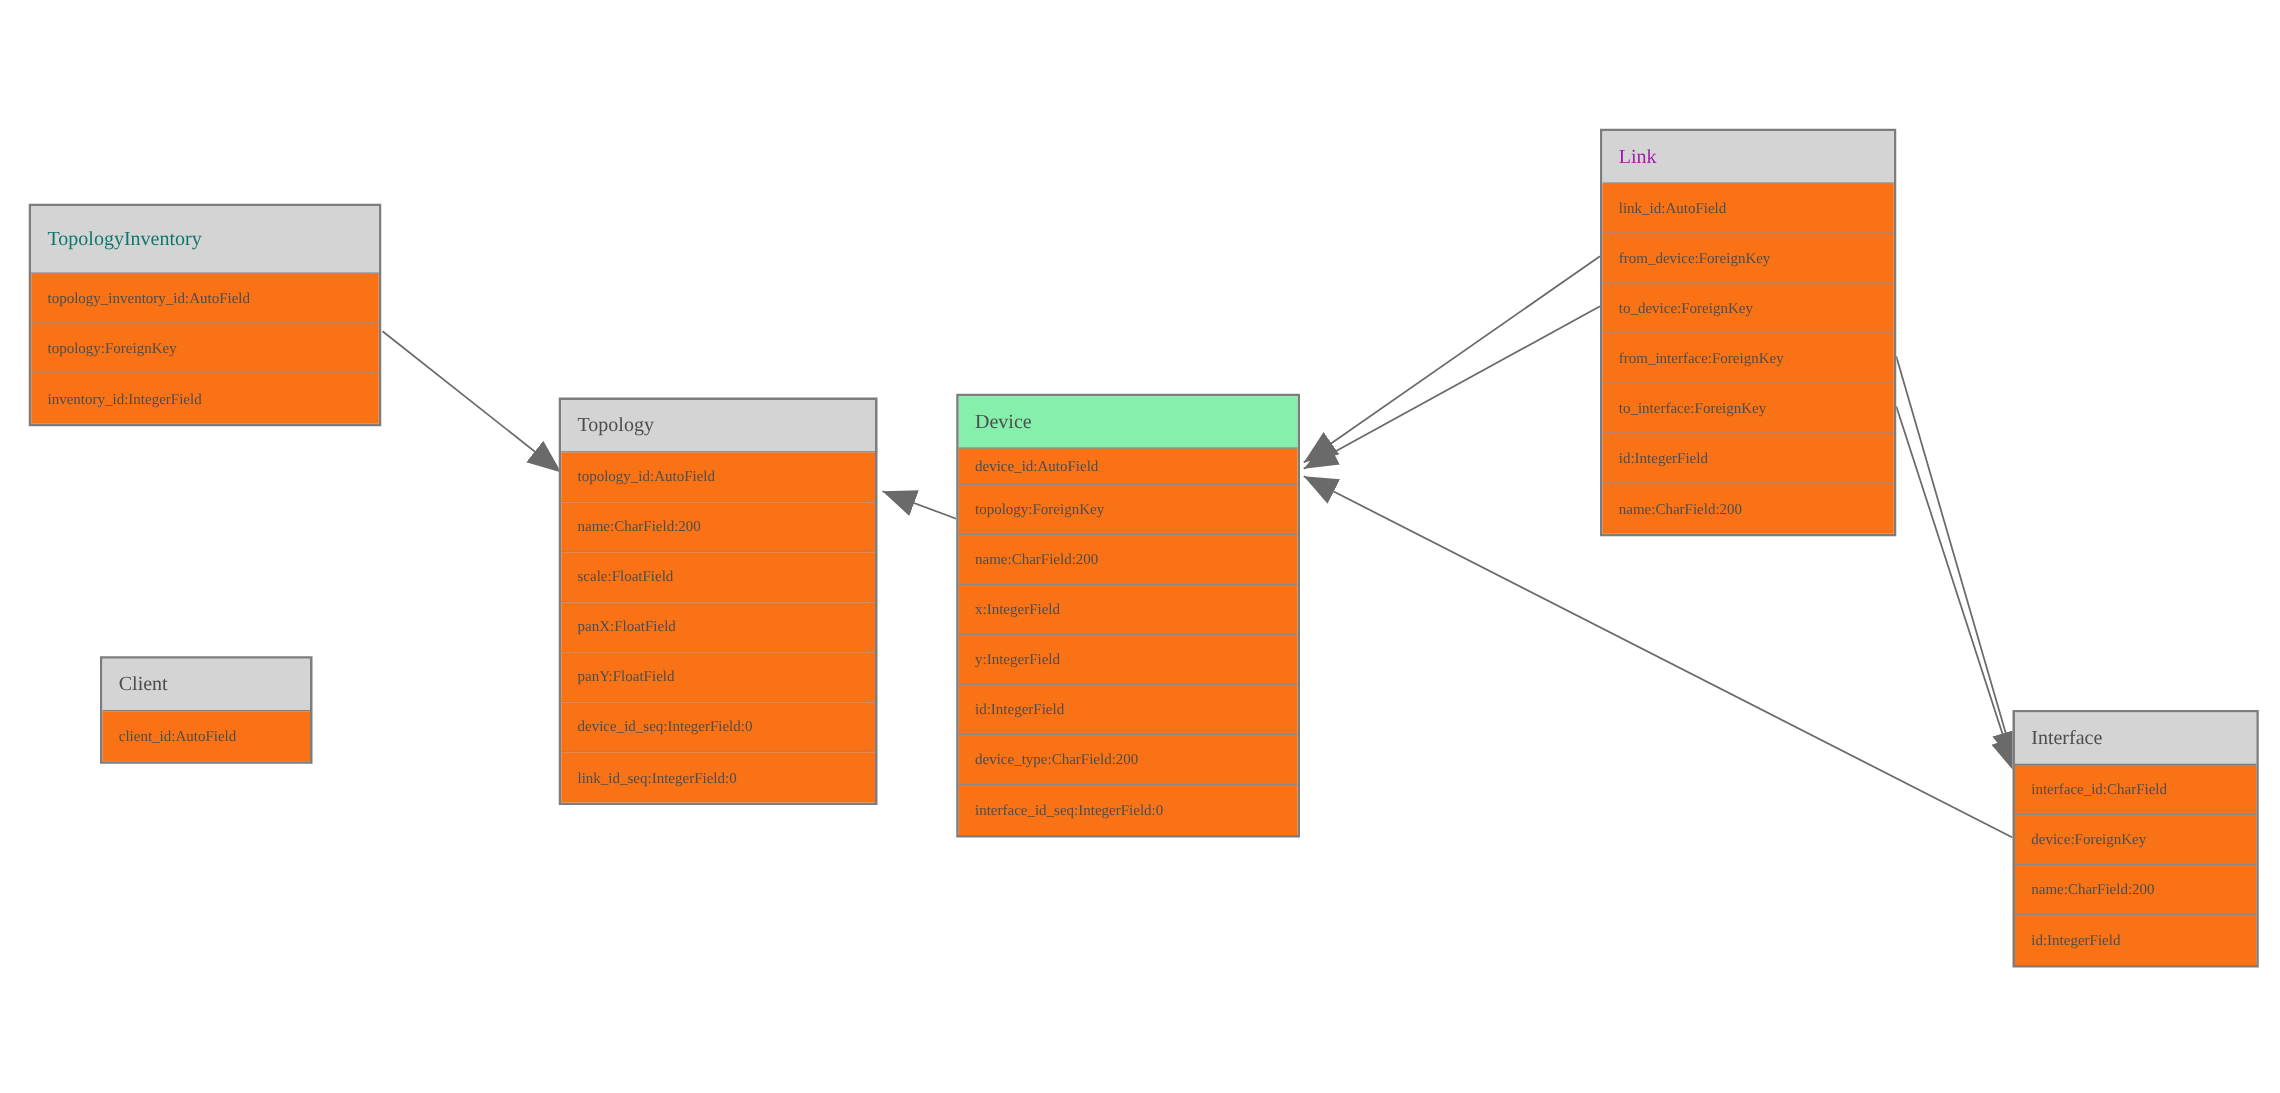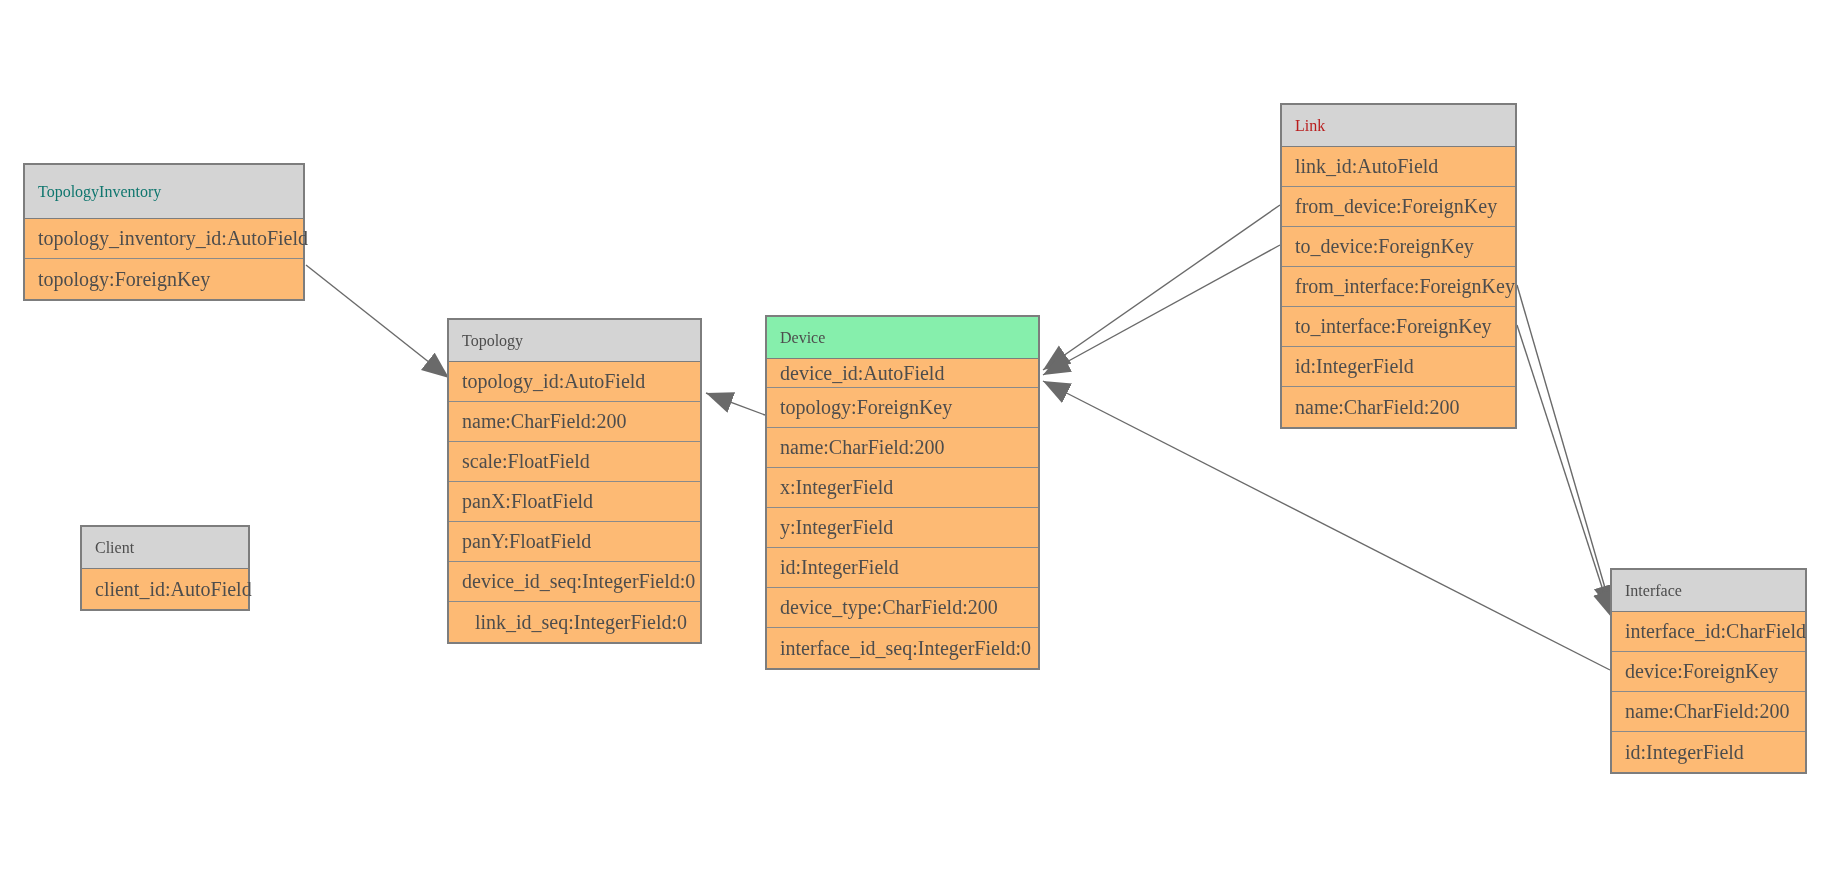--- a/index.html
+++ b/index.html
@@ -37,23 +37,23 @@
     align-items: center;
     font-size: 16px;
     white-space: nowrap;
   }
   .entity-field {
     box-sizing: border-box;
     border-bottom: 1px solid #8a8a8a;
     padding-left: 13px;
     display: flex;
     align-items: center;
-    font-size: 20px;
+    font-size: 12px;
     white-space: nowrap;
-    background: #fdba74;
+    background: #f97316;
   }
   .entity-field:last-child {
     border-bottom: none;
   }
 </style>
 </head>
 <body>
 
 <div id="canvas">
   <svg id="edges-layer" width="1824" height="874" viewBox="0 0 1824 874" xmlns="http://www.w3.org/2000/svg">
@@ -76,20 +76,23 @@
       <div class="entity" style="left: 23px; top: 163px; width: 282px; border-color: rgb(125, 125, 125);">
         <div class="entity-header" style="height: 54px; background: rgb(212, 212, 212); color: #0f766e; border-bottom-color: rgb(125, 125, 125); text-align: right;">
           <span>TopologyInventory</span>
         </div>
         <div class="entity-field" style="height: 40px; color: rgb(77, 77, 77);">
           <span>topology_inventory_id:AutoField</span>
         </div>
         <div class="entity-field" style="height: 40px; color: rgb(77, 77, 77);">
           <span>topology:ForeignKey</span>
         </div>
+        <div class="entity-field" style="height: 40px; color: rgb(77, 77, 77);">
+          <span>inventory_id:IntegerField</span>
+        </div>
       </div>
       <div class="entity" style="left: 447px; top: 318px; width: 255px; border-color: rgb(125, 125, 125);">
         <div class="entity-header" style="height: 42px; background: rgb(212, 212, 212); color: rgb(77, 77, 77); border-bottom-color: rgb(125, 125, 125);">
           <span>Topology</span>
         </div>
         <div class="entity-field" style="height: 40px; color: rgb(77, 77, 77);">
           <span>topology_id:AutoField</span>
         </div>
         <div class="entity-field" style="height: 40px; color: rgb(77, 77, 77);">
           <span>name:CharField:200</span>
@@ -99,21 +102,21 @@
         </div>
         <div class="entity-field" style="height: 40px; color: rgb(77, 77, 77); text-align: right;">
           <span>panX:FloatField</span>
         </div>
         <div class="entity-field" style="height: 40px; color: rgb(77, 77, 77);">
           <span>panY:FloatField</span>
         </div>
         <div class="entity-field" style="height: 40px; color: rgb(77, 77, 77);">
           <span>device_id_seq:IntegerField:0</span>
         </div>
-        <div class="entity-field" style="height: 40px; color: rgb(77, 77, 77); justify-content: center;">
+        <div class="entity-field" style="height: 40px; color: rgb(77, 77, 77);">
           <span>link_id_seq:IntegerField:0</span>
         </div>
       </div>
       <div class="entity" style="left: 765px; top: 315px; width: 275px; border-color: rgb(125, 125, 125);">
         <div class="entity-header" style="height: 42px; background: #86efac; color: rgb(77, 77, 77); border-bottom-color: rgb(125, 125, 125);">
           <span>Device</span>
         </div>
         <div class="entity-field" style="height: 29px; color: rgb(77, 77, 77);">
           <span>device_id:AutoField</span>
         </div>
@@ -133,21 +136,21 @@
           <span>id:IntegerField</span>
         </div>
         <div class="entity-field" style="height: 40px; color: rgb(77, 77, 77);">
           <span>device_type:CharField:200</span>
         </div>
         <div class="entity-field" style="height: 40px; color: rgb(77, 77, 77);">
           <span>interface_id_seq:IntegerField:0</span>
         </div>
       </div>
       <div class="entity" style="left: 1280px; top: 103px; width: 237px; border-color: rgb(125, 125, 125);">
-        <div class="entity-header" style="height: 42px; background: rgb(212, 212, 212); color: #b91c1c; border-bottom-color: rgb(125, 125, 125);">
+        <div class="entity-header" style="height: 42px; background: rgb(212, 212, 212); color: #a21caf; border-bottom-color: rgb(125, 125, 125);">
           <span>Link</span>
         </div>
         <div class="entity-field" style="height: 40px; color: rgb(77, 77, 77);">
           <span>link_id:AutoField</span>
         </div>
         <div class="entity-field" style="height: 40px; color: rgb(77, 77, 77);">
           <span>from_device:ForeignKey</span>
         </div>
         <div class="entity-field" style="height: 40px; color: rgb(77, 77, 77);">
           <span>to_device:ForeignKey</span>

